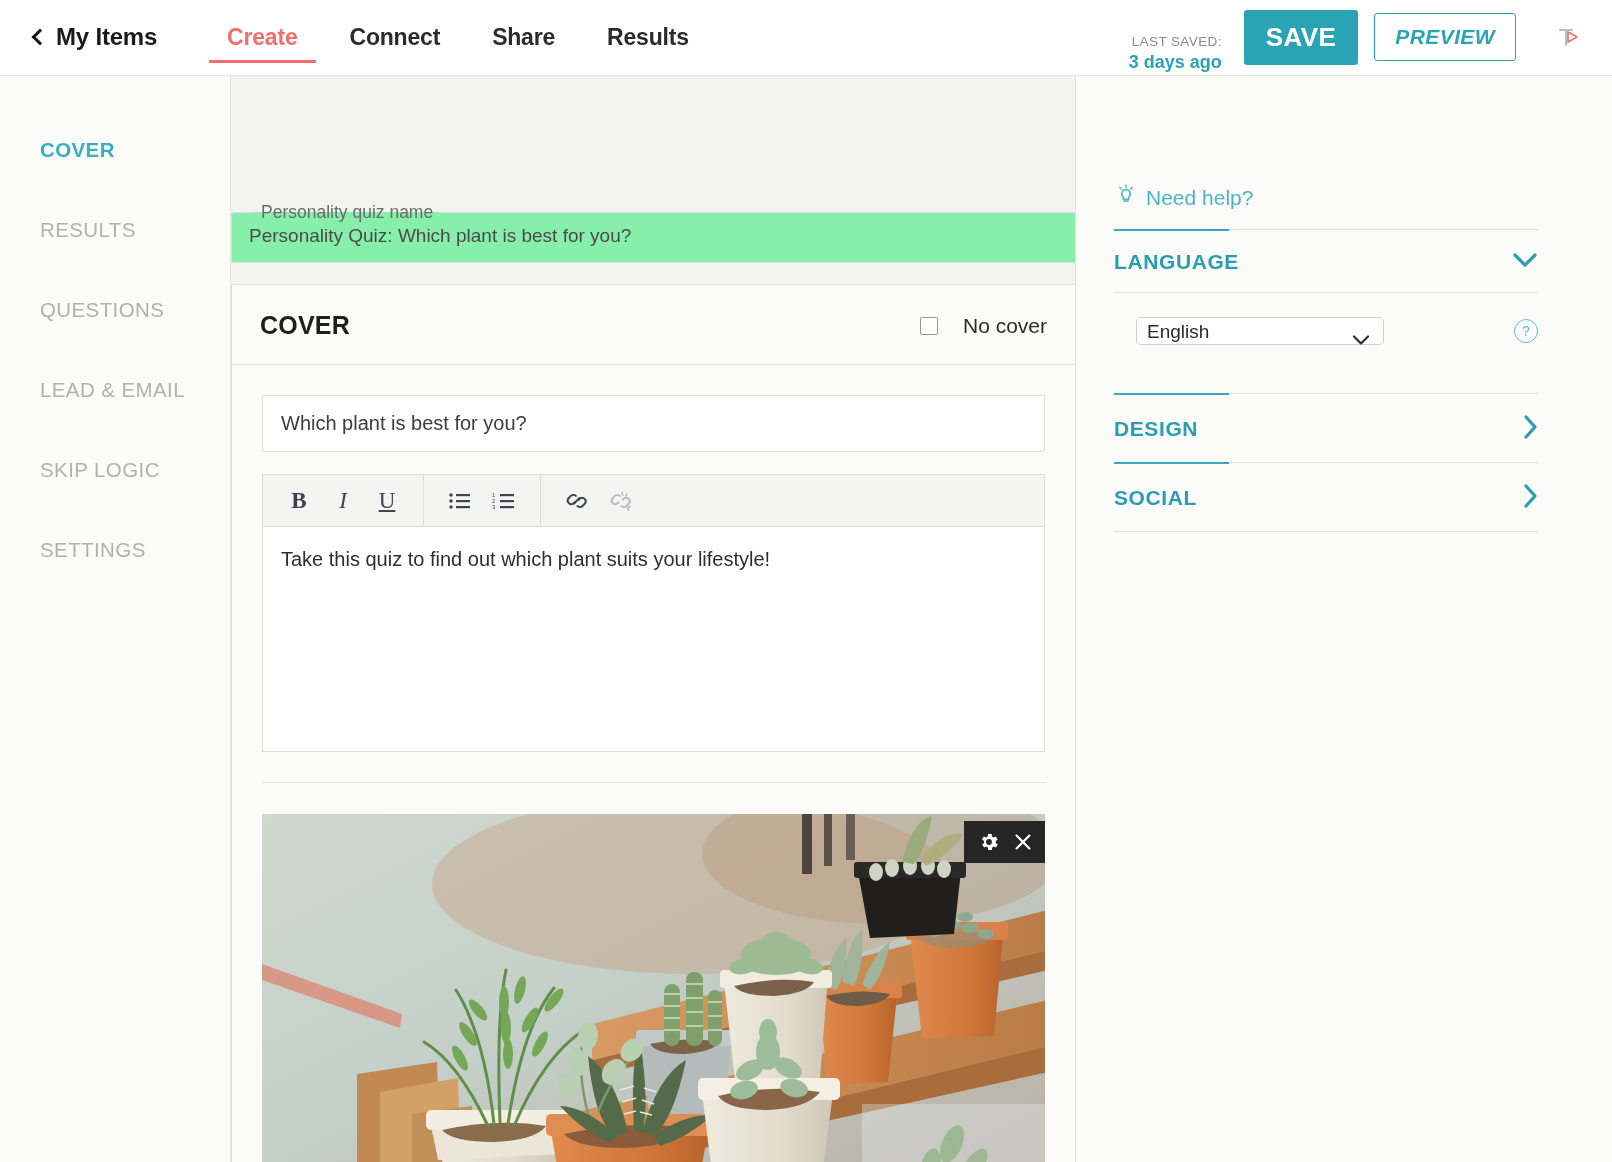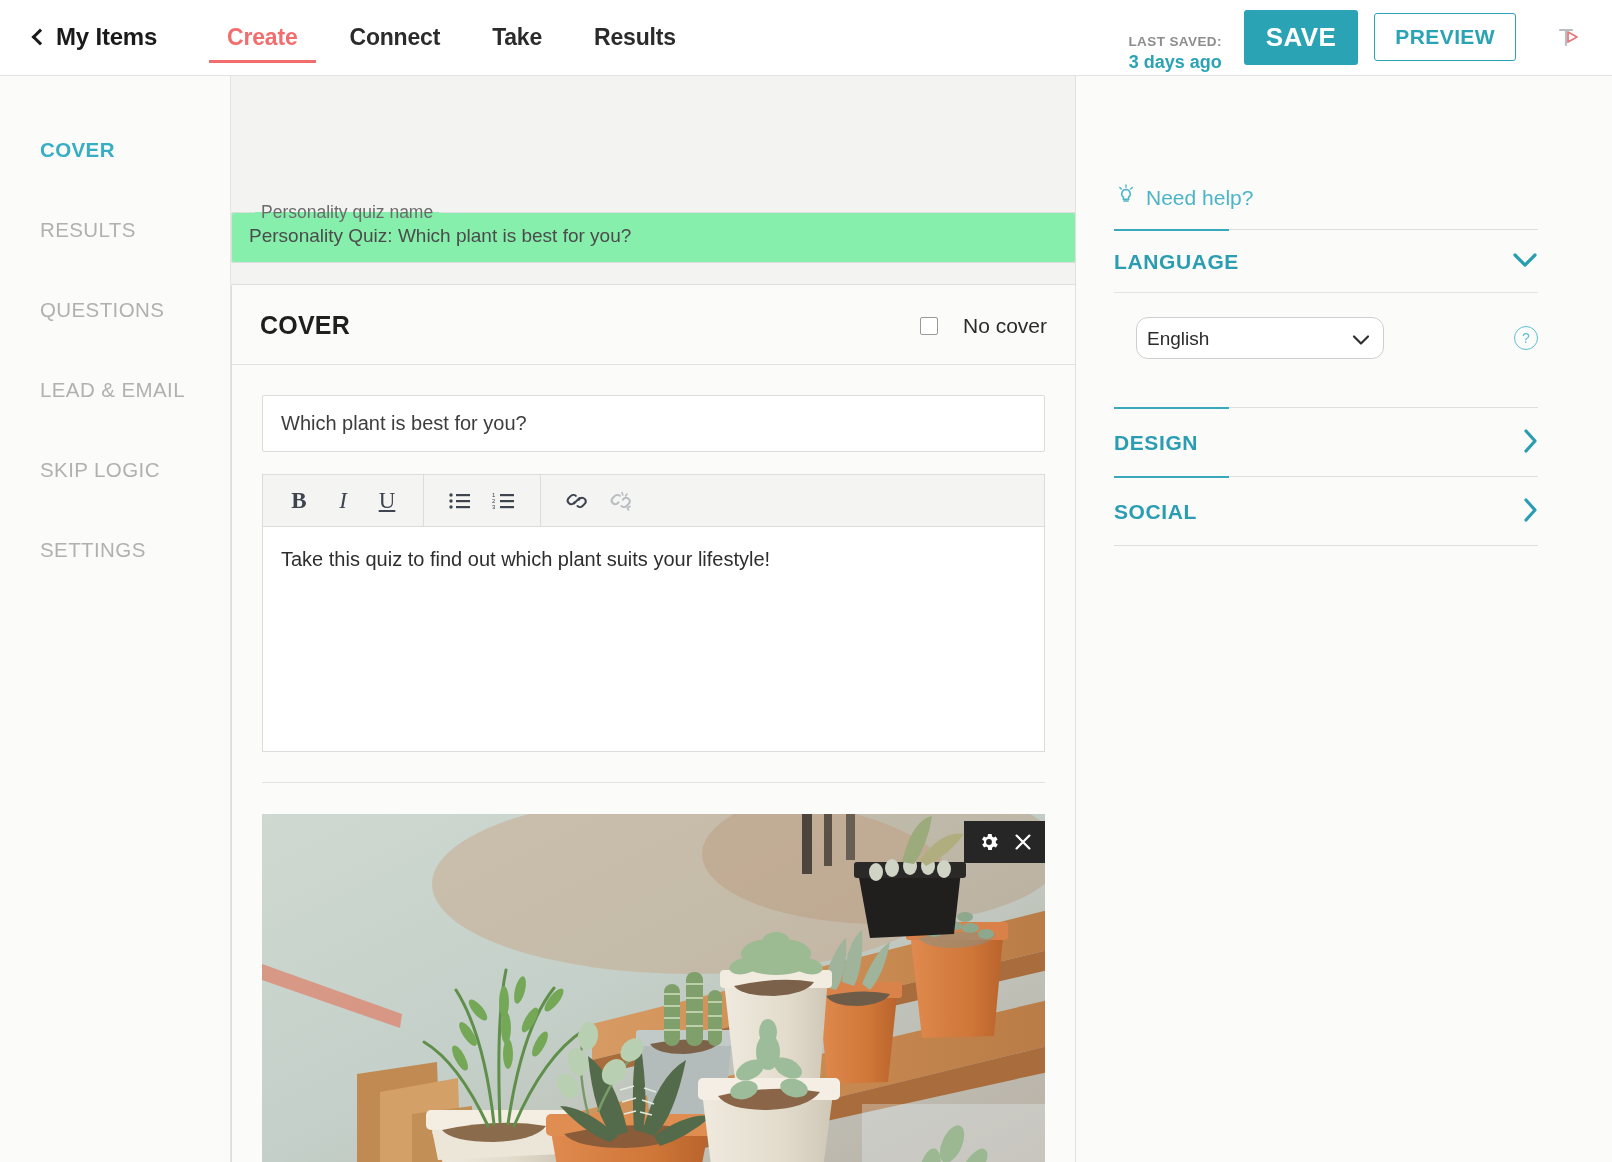--- a/index.html
+++ b/index.html
@@ -78,21 +78,21 @@
     padding-right: 14px;
   }
   .last-saved {
     text-align: right;
     margin-right: 22px;
     line-height: 1.25;
   }
   .last-saved .ls-label {
     display: block;
     font-size: 13.5px;
-    font-weight: 700;
+    font-weight: 400;
     color: #8d8d8d;
     letter-spacing: 0.4px;
     margin-top: 34px;
   }
   .last-saved .ls-value {
     display: block;
     font-size: 18px;
     font-weight: 700;
     color: #2aa3b5;
   }
@@ -113,20 +113,21 @@
     color: #2aa3b5;
     border: 1px solid #2aa3b5;
     font-size: 21px;
     font-weight: 700;
     letter-spacing: 0.4px;
     padding: 11px 20px;
     border-radius: 3px;
     margin-left: 16px;
     cursor: pointer;
     font-family: inherit;
+    font-style: italic;
   }
   .flag-btn {
     width: 60px; height: 46px;
     margin-left: 22px;
     display: flex;
     align-items: center;
     justify-content: center;
     cursor: pointer;
   }
 
@@ -355,23 +356,23 @@
     letter-spacing: 0.6px;
   }
   .panel-body {
     border-top: 1px solid #e4e4e2;
     padding: 24px 0 48px 22px;
     display: flex;
     align-items: center;
   }
   .lang-select {
     width: 248px;
-    height: 42px;
+    height: 28px;
     border: 1px solid #cfcfcf;
-    border-radius: 12px;
+    border-radius: 5px;
     background: #ffffff;
     font-size: 19px;
     color: #2c2c2c;
     font-family: inherit;
     padding: 0 10px;
     appearance: none;
     -webkit-appearance: none;
     cursor: pointer;
   }
   .select-wrap { position: relative; display: inline-block; }
@@ -405,21 +406,21 @@
   </div>
 
   <div class="nav">
     <div class="nav-item active">
       <span>Create</span>
     </div>
     <div class="nav-item">
       <span>Connect</span>
     </div>
     <div class="nav-item">
-      <span>Take</span>
+      <span>Share</span>
     </div>
     <div class="nav-item">
       <span>Results</span>
     </div>
   </div>
 
   <div class="topbar-right">
     <div class="last-saved">
       <span class="ls-label">LAST SAVED:</span>
       <span class="ls-value">3 days ago</span>

